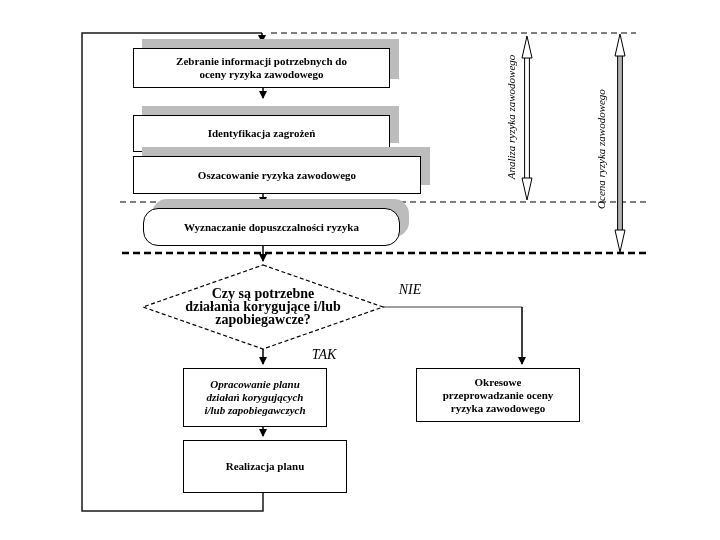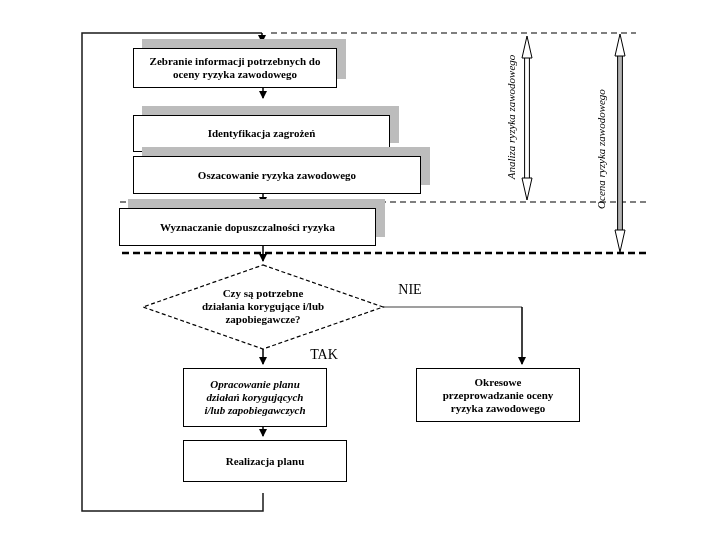--- a/index.html
+++ b/index.html
@@ -12,24 +12,24 @@
     position:absolute;background:#fff;border:1.5px solid #000;
     display:flex;align-items:center;justify-content:center;text-align:center;
     box-sizing:border-box;
   }
   .pbox.shadowed{box-shadow:9px -9px 0 0 #bcbcbc;}
   .box-label{
     font-weight:bold;font-size:11px;line-height:13px;white-space:pre-line;
   }
   .diamond-label{
     position:absolute;left:163px;top:287px;width:200px;text-align:center;
-    font-weight:bold;font-size:11px;line-height:13px;white-space:pre-line;
+    font-weight:bold;font-size:14px;line-height:13px;white-space:pre-line;
   }
   .branch-label{
-    position:absolute;font-size:14px;line-height:14px;text-align:center;width:48px;
+    position:absolute;font-size:14px;line-height:14px;text-align:center;width:48px;font-style:italic;
   }
   .branch-label.nie{left:386px;top:283px;}
   .branch-label.tak{left:300px;top:348px;}
   .vlabel{
     position:absolute;font-style:italic;font-size:11px;text-align:center;
     transform:rotate(-90deg);white-space:nowrap;
   }
   .vlabel.analiza{left:431px;top:111px;width:160px;}
   .vlabel.ocena{left:501px;top:143px;width:200px;}
 </style>
@@ -70,51 +70,51 @@
       <polygon points="527,200 522,178 532,178" fill="#ffffff" stroke="#000" stroke-width="1"></polygon>
     </g>
 
     <g>
       <rect x="617.6" y="52" width="4.8" height="182" fill="#b3b3b3" stroke="#000" stroke-width="1"></rect>
       <polygon points="620,34 615,56 625,56" fill="#ffffff" stroke="#000" stroke-width="1"></polygon>
       <polygon points="620,252 615,230 625,230" fill="#ffffff" stroke="#000" stroke-width="1"></polygon>
     </g>
   </svg>
 
-  <div class="pbox shadowed" style="left:133px;top:48px;width:204px;height:40px;">
+  <div class="pbox shadowed" style="left:133px;top:48px;width:257px;height:40px;">
     <div class="box-label">Zebranie informacji potrzebnych do
 oceny ryzyka zawodowego</div>
   </div>
 
   <div class="pbox shadowed" style="left:133px;top:103px;width:257px;height:37px;margin-top:12px;">
     <div class="box-label">Identyfikacja zagrożeń</div>
   </div>
 
   <div class="pbox shadowed" style="left:133px;top:156px;width:288px;height:38px;">
     <div class="box-label">Oszacowanie ryzyka zawodowego</div>
   </div>
 
-  <div class="pbox shadowed" style="left:119px;top:208px;width:257px;height:38px;">
+  <div class="pbox shadowed" style="left:143px;top:208px;width:257px;height:38px;border-radius:15px;">
     <div class="box-label">Wyznaczanie dopuszczalności ryzyka</div>
   </div>
 
   <div class="diamond-label">Czy są potrzebne
 działania korygujące i/lub
 zapobiegawcze?</div>
 
   <div class="branch-label nie">NIE</div>
   <div class="branch-label tak">TAK</div>
 
   <div class="pbox" style="left:183px;top:368px;width:144px;height:59px;font-style:italic;">
     <div class="box-label">Opracowanie planu
 działań korygujących
 i/lub zapobiegawczych</div>
   </div>
 
-  <div class="pbox" style="left:183px;top:440px;width:164px;height:42px;">
+  <div class="pbox" style="left:183px;top:440px;width:164px;height:53px;">
     <div class="box-label">Realizacja planu</div>
   </div>
 
   <div class="pbox" style="left:416px;top:368px;width:164px;height:54px;">
     <div class="box-label">Okresowe
 przeprowadzanie oceny
 ryzyka zawodowego</div>
   </div>
 
   <div class="vlabel analiza">Analiza ryzyka zawodowego</div>

